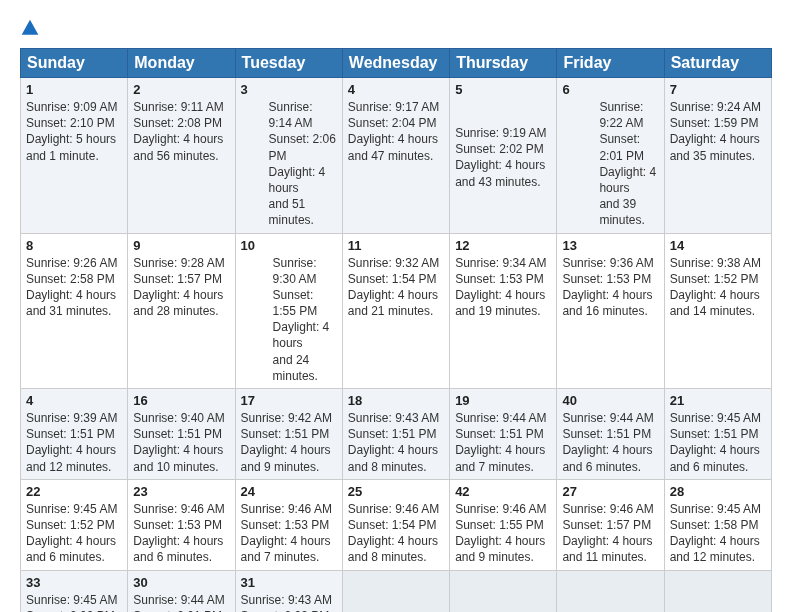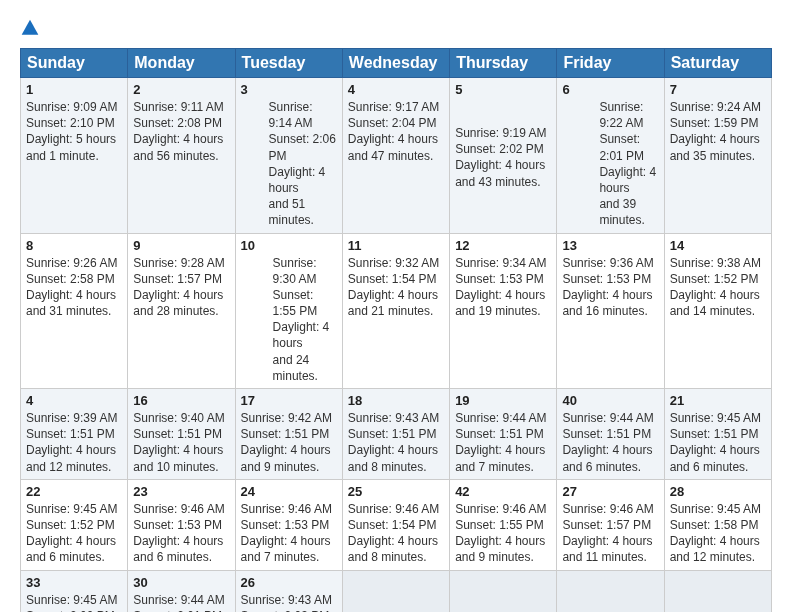--- a/index.html
+++ b/index.html
@@ -348,21 +348,21 @@
 and 14 minutes.</div>
           </td>
           <td>
             <span class="day-num">30</span>
             <div class="cell-text" style="white-space: pre-line;">Sunrise: 9:44 AM
 Sunset: 2:01 PM
 Daylight: 4 hours
 and 17 minutes.</div>
           </td>
           <td>
-            <span class="day-num">26</span>
+            <span class="day-num">31</span>
             <div class="cell-text" style="white-space: pre-line;">Sunrise: 9:43 AM
 Sunset: 2:03 PM
 Daylight: 4 hours
 and 19 minutes.</div>
           </td>
           <td class="empty-cell"></td>
           <td class="empty-cell"></td>
           <td class="empty-cell"></td>
           <td class="empty-cell"></td>
         </tr>

